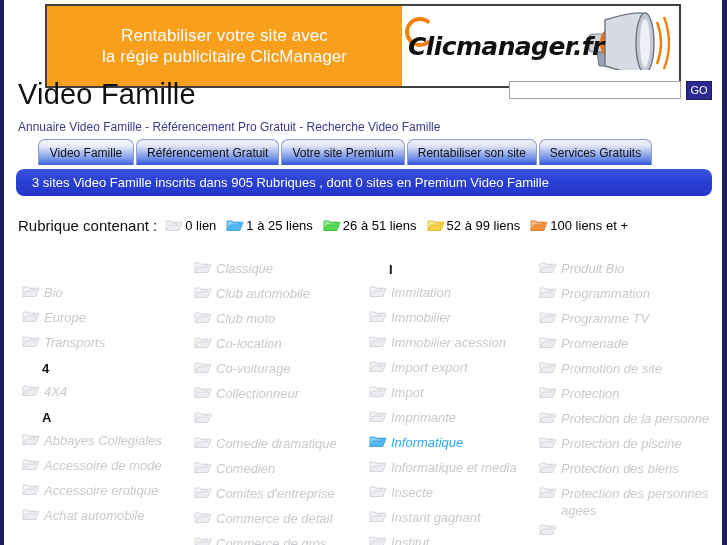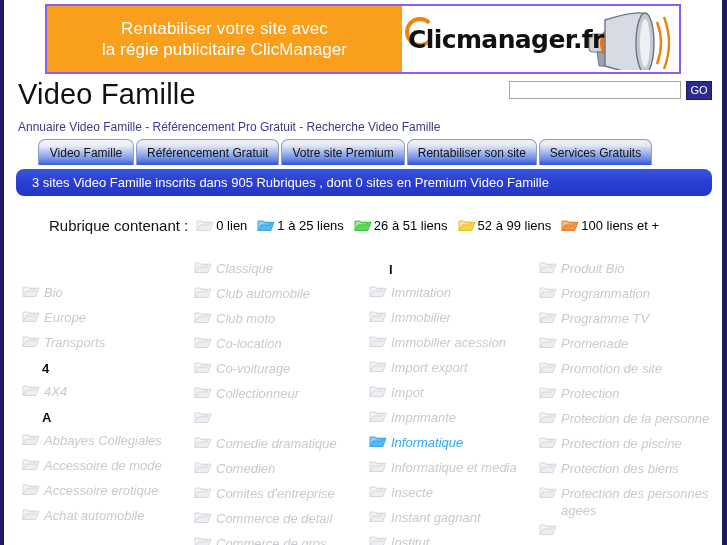--- a/index.html
+++ b/index.html
@@ -16,23 +16,23 @@
     background: #ffffff;
     border-left: 4px solid #1d1b5e;
     border-right: 5px solid #1d1b5e;
     overflow: hidden;
   }
 
   
   .banner-wrap {
     position: absolute;
     left: 41px; top: 4px;
-    width: 636px; height: 70px;
+    width: 636px; height: 84px;
     display: flex;
-    border: 2px solid #8b5cf6;
+    border: 2px solid #404040;
     background: #f99f1c;
   }
   .banner-text {
     flex: 0 0 355px;
     background: #f99f1c;
     color: #ffffff;
     display: flex;
     flex-direction: column;
     align-items: center;
     justify-content: center;
@@ -42,20 +42,21 @@
     letter-spacing: .1px;
   }
   .banner-logo {
     flex: 1;
     background: #ffffff;
     position: relative;
     display: flex;
     align-items: center;
     padding-left: 6px;
     overflow: hidden;
+    font-style: italic;
   }
   .logo-text {
     font-family: "DejaVu Sans", sans-serif;
     font-weight: bold;
     font-size: 25px;
     color: #111111;
     letter-spacing: -0.6px;
     white-space: nowrap;
     position: relative;
     z-index: 2;
@@ -157,21 +158,21 @@
 
   
   .legend {
     position: absolute;
     left: 14px; top: 217px;
     display: flex;
     align-items: center;
     font-size: 14px;
     font-family: "Liberation Sans", sans-serif;
   }
-  .legend-label { color: #111111; font-size: 15px; margin-right: 4px; margin-left: 31px; }
+  .legend-label { color: #111111; font-size: 15px; margin-right: 4px; }
   .legend-item { display: flex; align-items: flex-end; margin-left: 4px; }
   .legend-item .lbl { margin-left: 2px; margin-right: 6px; font-size: 13px; }
 
   
   .folder { display:inline-block; width:18px; height:15px; position:relative; flex:0 0 auto; }
   .folder svg { display:block; }
 
   
   .cols {
     position: absolute;

